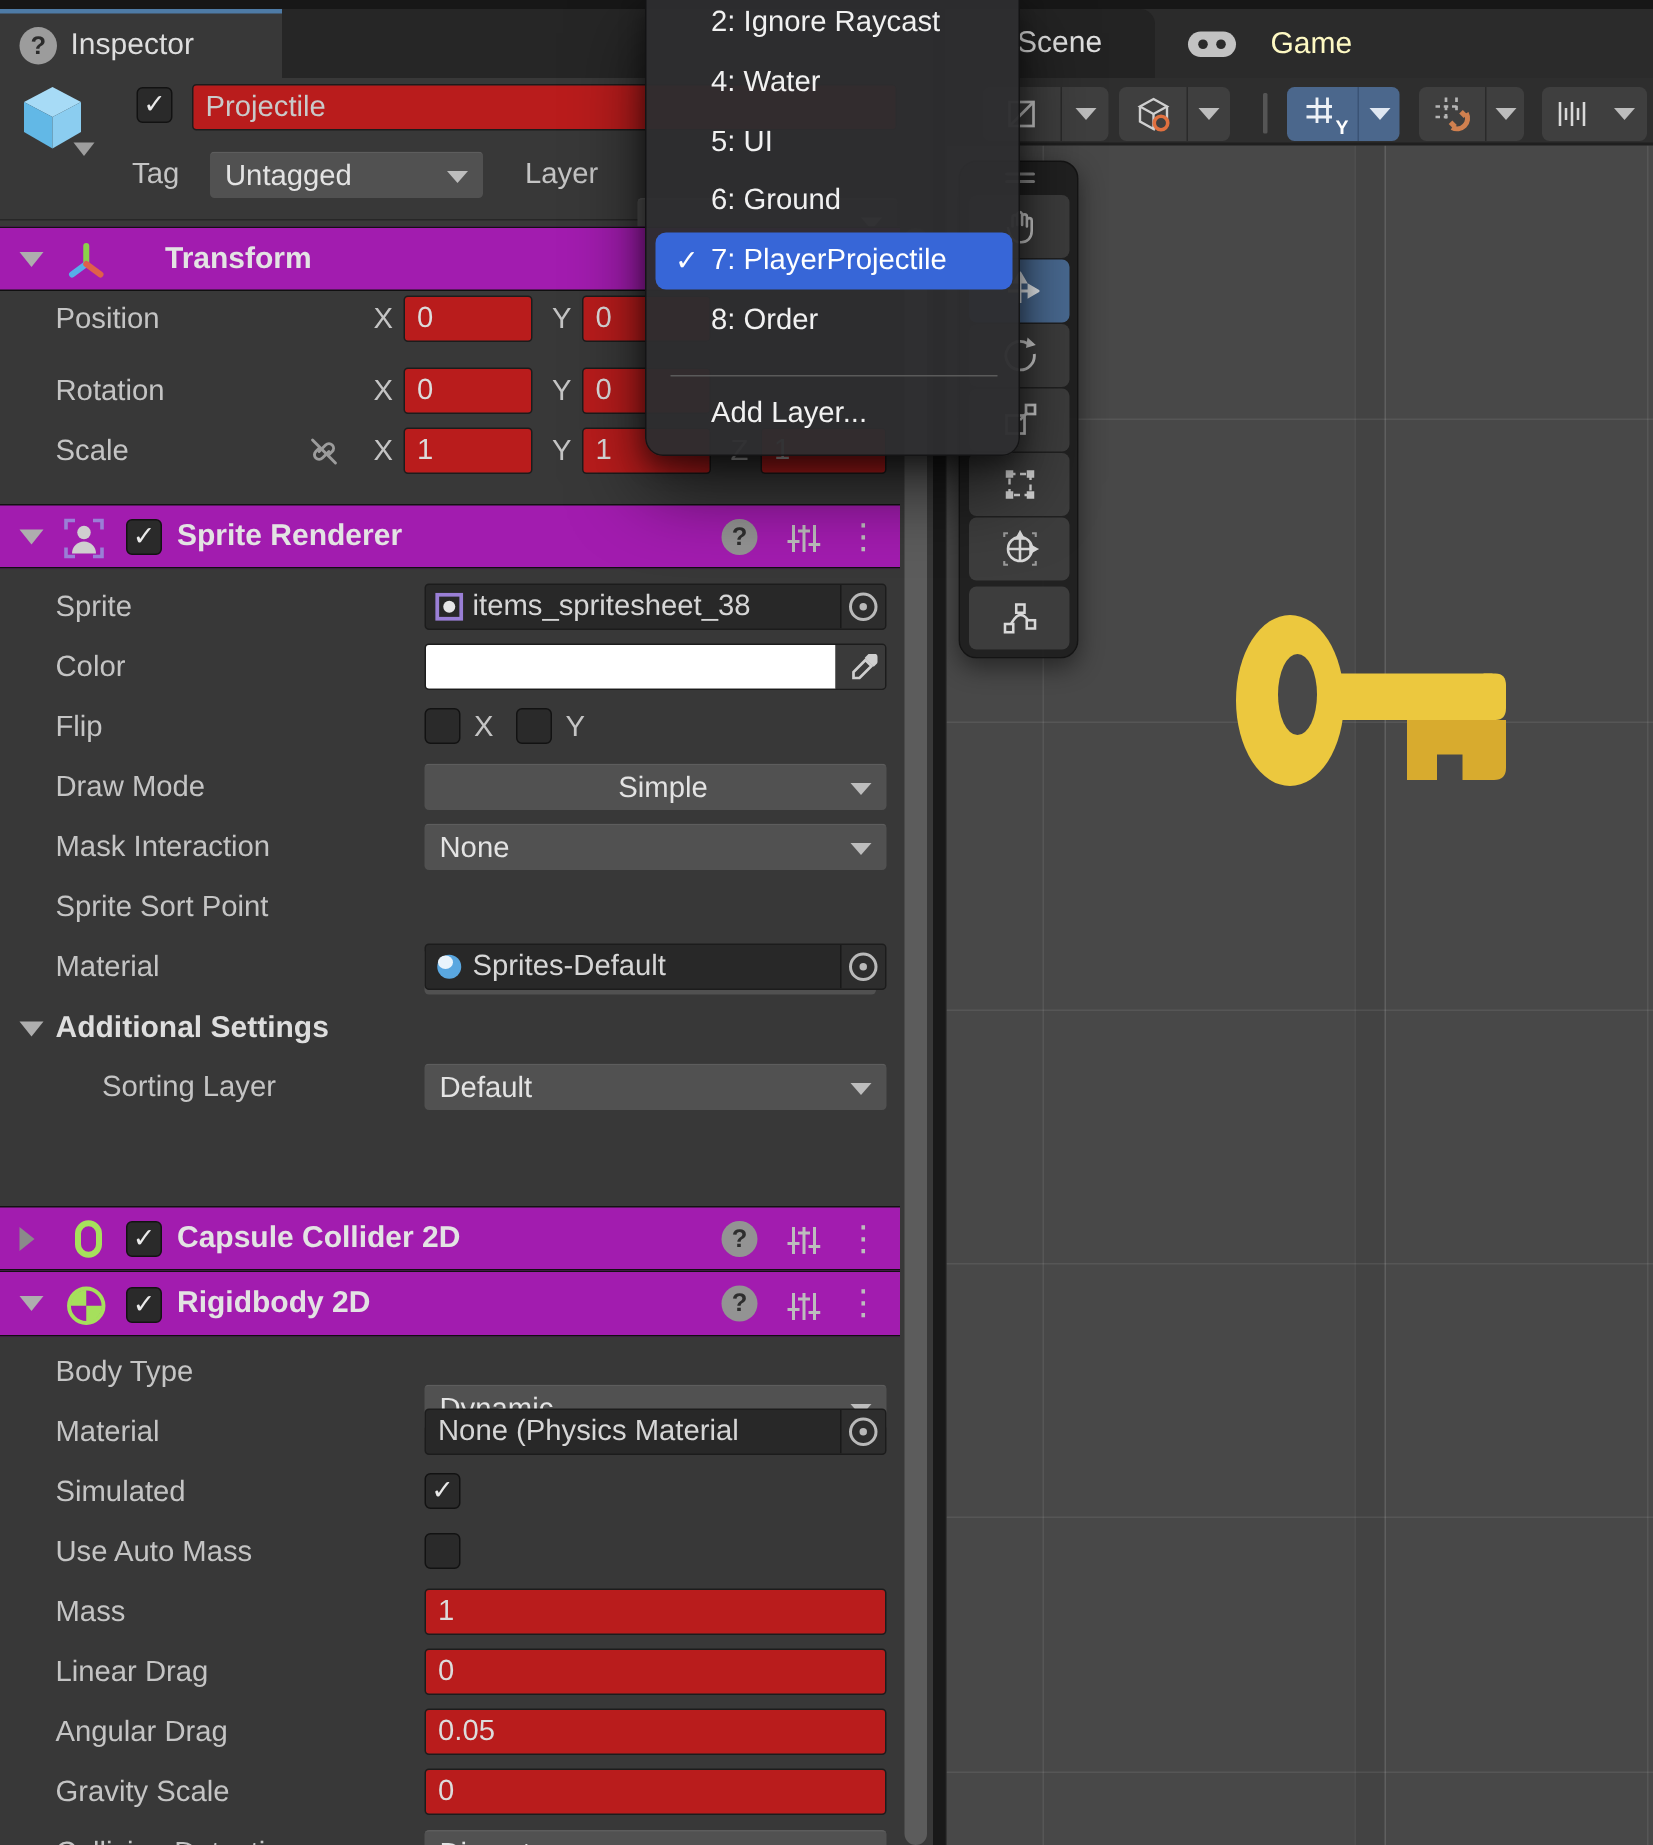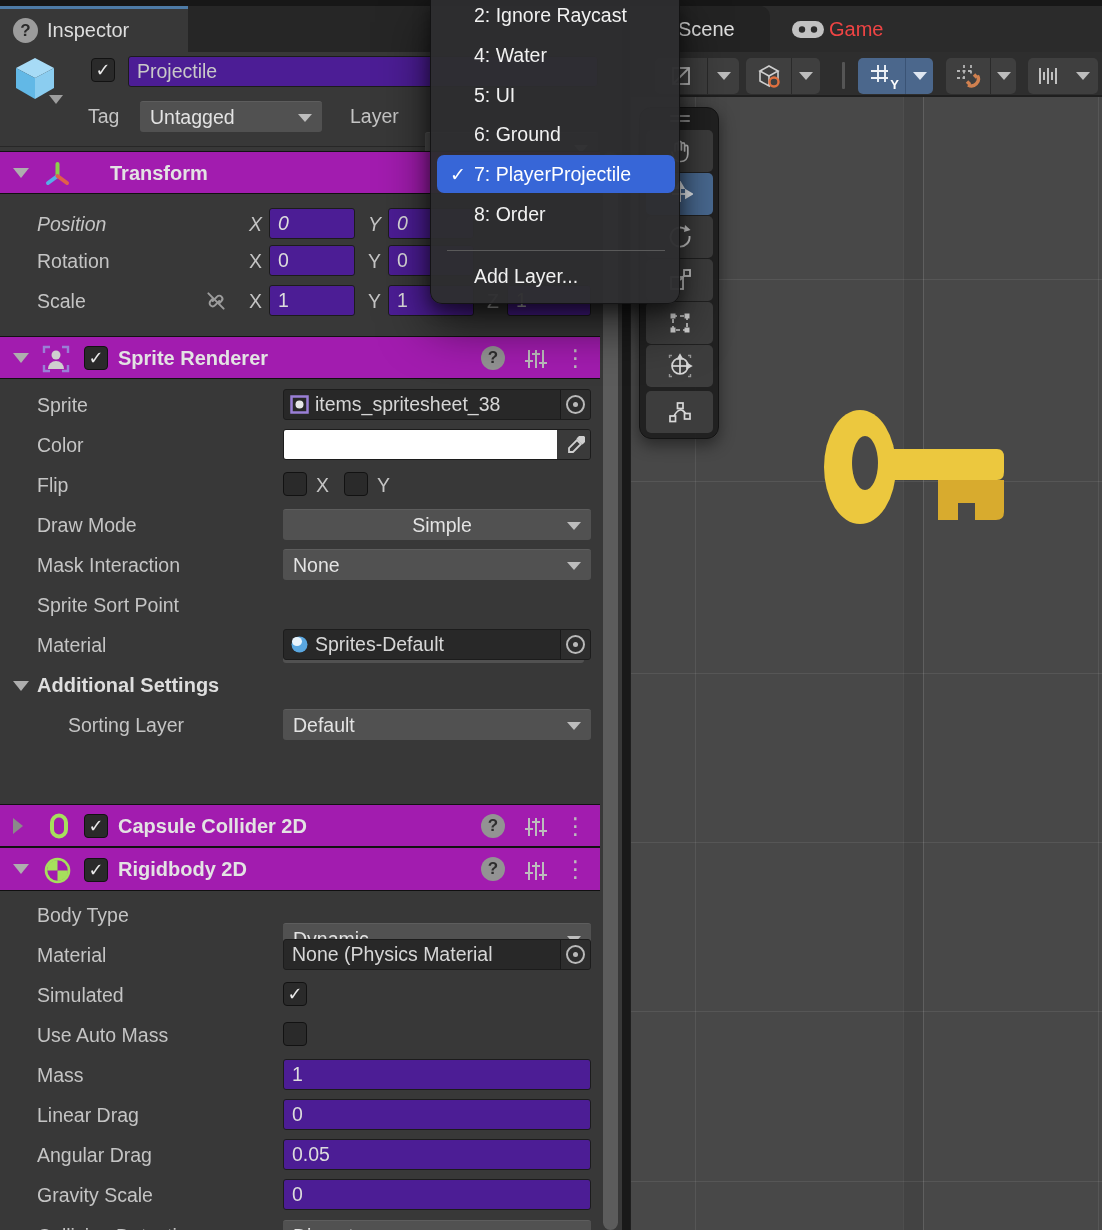--- a/index.html
+++ b/index.html
@@ -10,21 +10,21 @@
   
   .insp-tabbar{left:0;top:0;width:622px;height:52px;background:#262626;border-top:6px solid #171717;box-sizing:border-box;}
   .tab-active-insp{position:absolute;left:0;top:0;width:188px;height:46px;background:#383838;border-top:3px solid #4e7ba6;box-sizing:border-box;display:flex;align-items:center;}
   .info-badge{width:25px;height:25px;border-radius:50%;background:#9c9c9c;color:#2b2b2b;font-weight:bold;font-size:17px;display:flex;align-items:center;justify-content:center;margin-left:13px;font-family:"Liberation Serif","DejaVu Serif",serif;}
   .tab-label{margin-left:9px;font-size:20px;color:#dedede;}
   
   .go-header{left:0;top:52px;width:622px;height:95px;background:#383838;border-bottom:1px solid #272727;box-sizing:border-box;}
   .lbl{font-size:19.5px;color:#c4c4c4;}
   .chk{width:24px;height:24px;background:#2a2a2a;border:1px solid #121212;border-radius:4px;box-sizing:border-box;display:flex;align-items:center;justify-content:center;}
   .chk .tick{color:#eaeaea;font-size:18px;line-height:1;font-family:"DejaVu Sans",sans-serif;}
-  .tfield{background:#4c1d95;border:1px solid #1c1c1c;border-radius:3px;box-sizing:border-box;color:#dcdcdc;font-size:19.5px;display:flex;align-items:center;padding-left:8px;overflow:hidden;white-space:nowrap;}
+  .tfield{background:#b91c1c;border:1px solid #1c1c1c;border-radius:3px;box-sizing:border-box;color:#dcdcdc;font-size:19.5px;display:flex;align-items:center;padding-left:8px;overflow:hidden;white-space:nowrap;}
   .dd{background:#515151;border-radius:3px;box-sizing:border-box;color:#e3e3e3;font-size:19.5px;display:flex;align-items:center;padding-left:10px;position:relative;overflow:hidden;white-space:nowrap;border-top:1px solid #5d5d5d;}
   .dd .arr{position:absolute;right:10px;top:50%;margin-top:-3px;width:0;height:0;border-left:7px solid transparent;border-right:7px solid transparent;border-top:8px solid #bdbdbd;}
   .objfield{background:#282828;border:1px solid #1c1c1c;border-radius:3px;box-sizing:border-box;color:#d6d6d6;font-size:19.5px;display:flex;align-items:center;position:relative;overflow:hidden;white-space:nowrap;}
   .picker{position:absolute;right:0;top:0;bottom:0;width:29px;border-left:1px solid #191919;display:flex;align-items:center;justify-content:center;background:#2d2d2d;}
   .picker .ring{width:15px;height:15px;border:2px solid #b9b9b9;border-radius:50%;display:flex;align-items:center;justify-content:center;}
   .picker .ring i{width:5px;height:5px;background:#b9b9b9;border-radius:50%;}
   
   .cmp-header{left:0;width:622px;height:43px;background:#a21caf;border-top:1px solid #121212;border-bottom:1px solid #101010;box-sizing:border-box;}
   .cmp-title{position:absolute;left:118px;top:50%;transform:translateY(-50%);font-size:20px;font-weight:bold;color:#e3e3e3;}
   .fold{position:absolute;left:13px;top:50%;margin-top:-5px;width:0;height:0;}
@@ -123,21 +123,21 @@
           <line x1="13" y1="3" x2="13" y2="21"></line>
           <line x1="20" y1="3" x2="20" y2="21"></line>
           <line x1="2" y1="14" x2="10" y2="14"></line>
           <line x1="9" y1="7" x2="17" y2="7"></line>
           <line x1="16" y1="16" x2="24" y2="16"></line>
         </g>
     </svg>
     <span class="hdr-kebab">⋮</span>
   </div>
 
-  <div class="abs row" style="top:208px;font-style:italic;">
+  <div class="abs row" style="top:197px;">
     <span class="lbl rlabel">Position</span>
     <span class="axis" style="left:249px;">X</span>
     <div class="tfield abs" style="left:269px;top:0;width:86px;height:31px;">
         <span>0</span>
       </div>
     <span class="axis" style="left:368px;">Y</span>
     <div class="tfield abs" style="left:388px;top:0;width:86px;height:31px;">
         <span>0</span>
       </div>
   </div>
@@ -408,21 +408,21 @@
   <div class="abs scene-tabbar">
     <div class="scene-tab">
       <span class="tab-label">Scene</span>
     </div>
     <div class="game-tab">
       <svg width="36" height="24" viewBox="0 0 36 24">
         <rect x="2" y="4" width="32" height="17" rx="8.5" fill="#c2c2c2"></rect>
         <circle cx="12" cy="12.5" r="3.2" fill="#2b2b2b"></circle>
         <circle cx="24" cy="12.5" r="3.2" fill="#2b2b2b"></circle>
       </svg>
-      <span class="tab-label" style="margin-left:3px;color:#ef4444;">Game</span>
+      <span class="tab-label" style="margin-left:21px;color:#fef9c3;">Game</span>
     </div>
   </div>
 
   <div class="abs scene-toolbar"></div>
   <div class="tbtn" style="left:655px;width:84px;">
     <div class="seg" style="width:52px;">
       <svg width="24" height="24" viewBox="0 0 24 24">
         <rect x="4" y="4" width="16" height="16" fill="none" stroke="#cfcfcf" stroke-width="1.8"></rect>
         <line x1="4" y1="20" x2="20" y2="4" stroke="#cfcfcf" stroke-width="1.8"></line>
       </svg>

